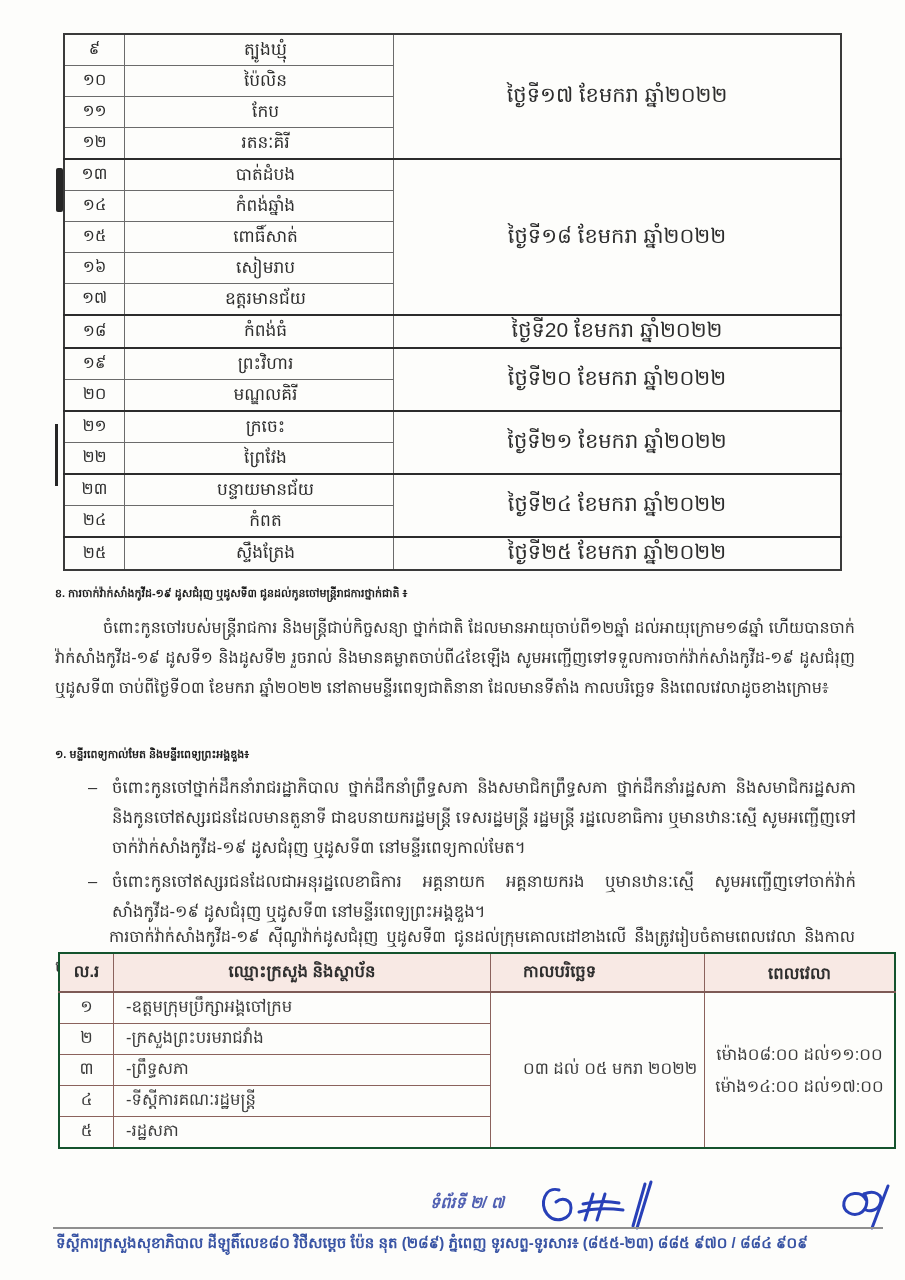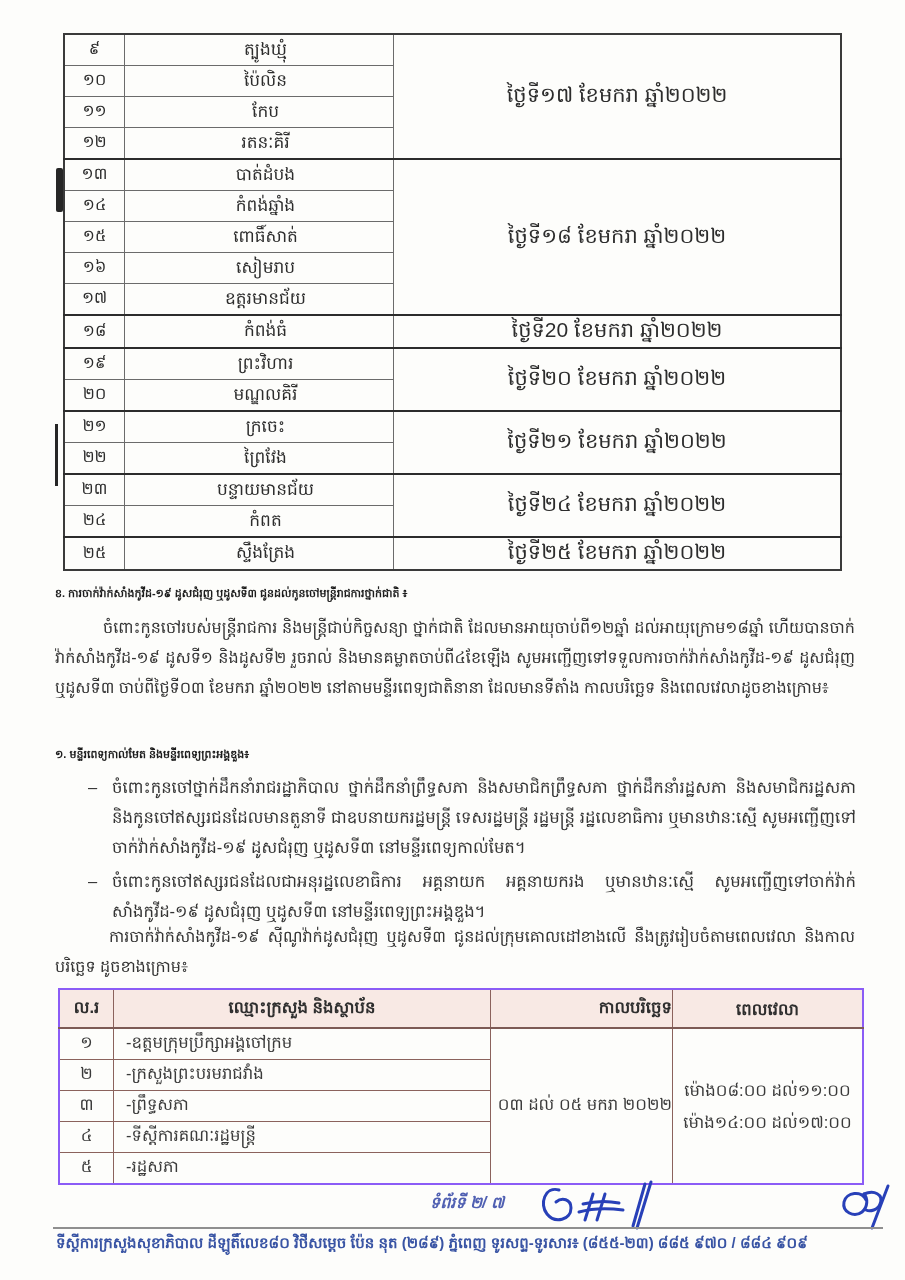--- a/index.html
+++ b/index.html
@@ -28,29 +28,29 @@
   .para{
     position:absolute;left:55px;width:800px;text-align:justify;
     font-size:16px;line-height:30px;color:#333;
   }
   .bullets{position:absolute;left:88px;width:768px;font-size:16.5px;line-height:30px;color:#333;}
   .bullet{display:flex;align-items:flex-start;margin-bottom:4px;}
   .bullet .dash{flex:0 0 24px;color:#333;}
   .bullet .btxt{flex:1;text-align:justify;}
   
   #bottom-table{
-    position:absolute;left:58px;top:988px;width:799px;height:192px;
-    font-size:16.5px;color:#3a3a3a;border:2px solid #8b5cf6;
+    position:absolute;left:58px;top:952px;width:799px;height:192px;
+    font-size:16.5px;color:#3a3a3a;border:2px solid #14532d;
   }
   #bottom-table th,#bottom-table td{border:1px solid #8b625c;padding:0;vertical-align:middle;}
   #bottom-table th{height:37px;background:#f8e9e4;font-weight:700;color:#2e2e2e;border-bottom:2px solid #7d5a55;}
   #bottom-table td{height:30px;}
   #bottom-table .c-no{width:53px;text-align:center;}
   #bottom-table .c-name{width:376px;text-align:left;padding-left:12px;}
-  #bottom-table .c-date{width:181px;text-align:right;}
+  #bottom-table .c-date{width:181px;text-align:left;padding-left:32px;}
   #bottom-table .c-time{width:189px;text-align:center;line-height:32px;}
   
   #page-label{
     position:absolute;left:430px;top:1192px;font-size:16px;font-style:italic;
     font-weight:700;color:#5060b2;
   }
   #footer-rule{position:absolute;left:53px;top:1227px;width:830px;height:2px;background:#8f8f8f;}
   #footer-text{
     position:absolute;left:56px;top:1233px;width:845px;font-size:15px;font-weight:700;
     color:#3954a4;white-space:nowrap;overflow:hidden;

